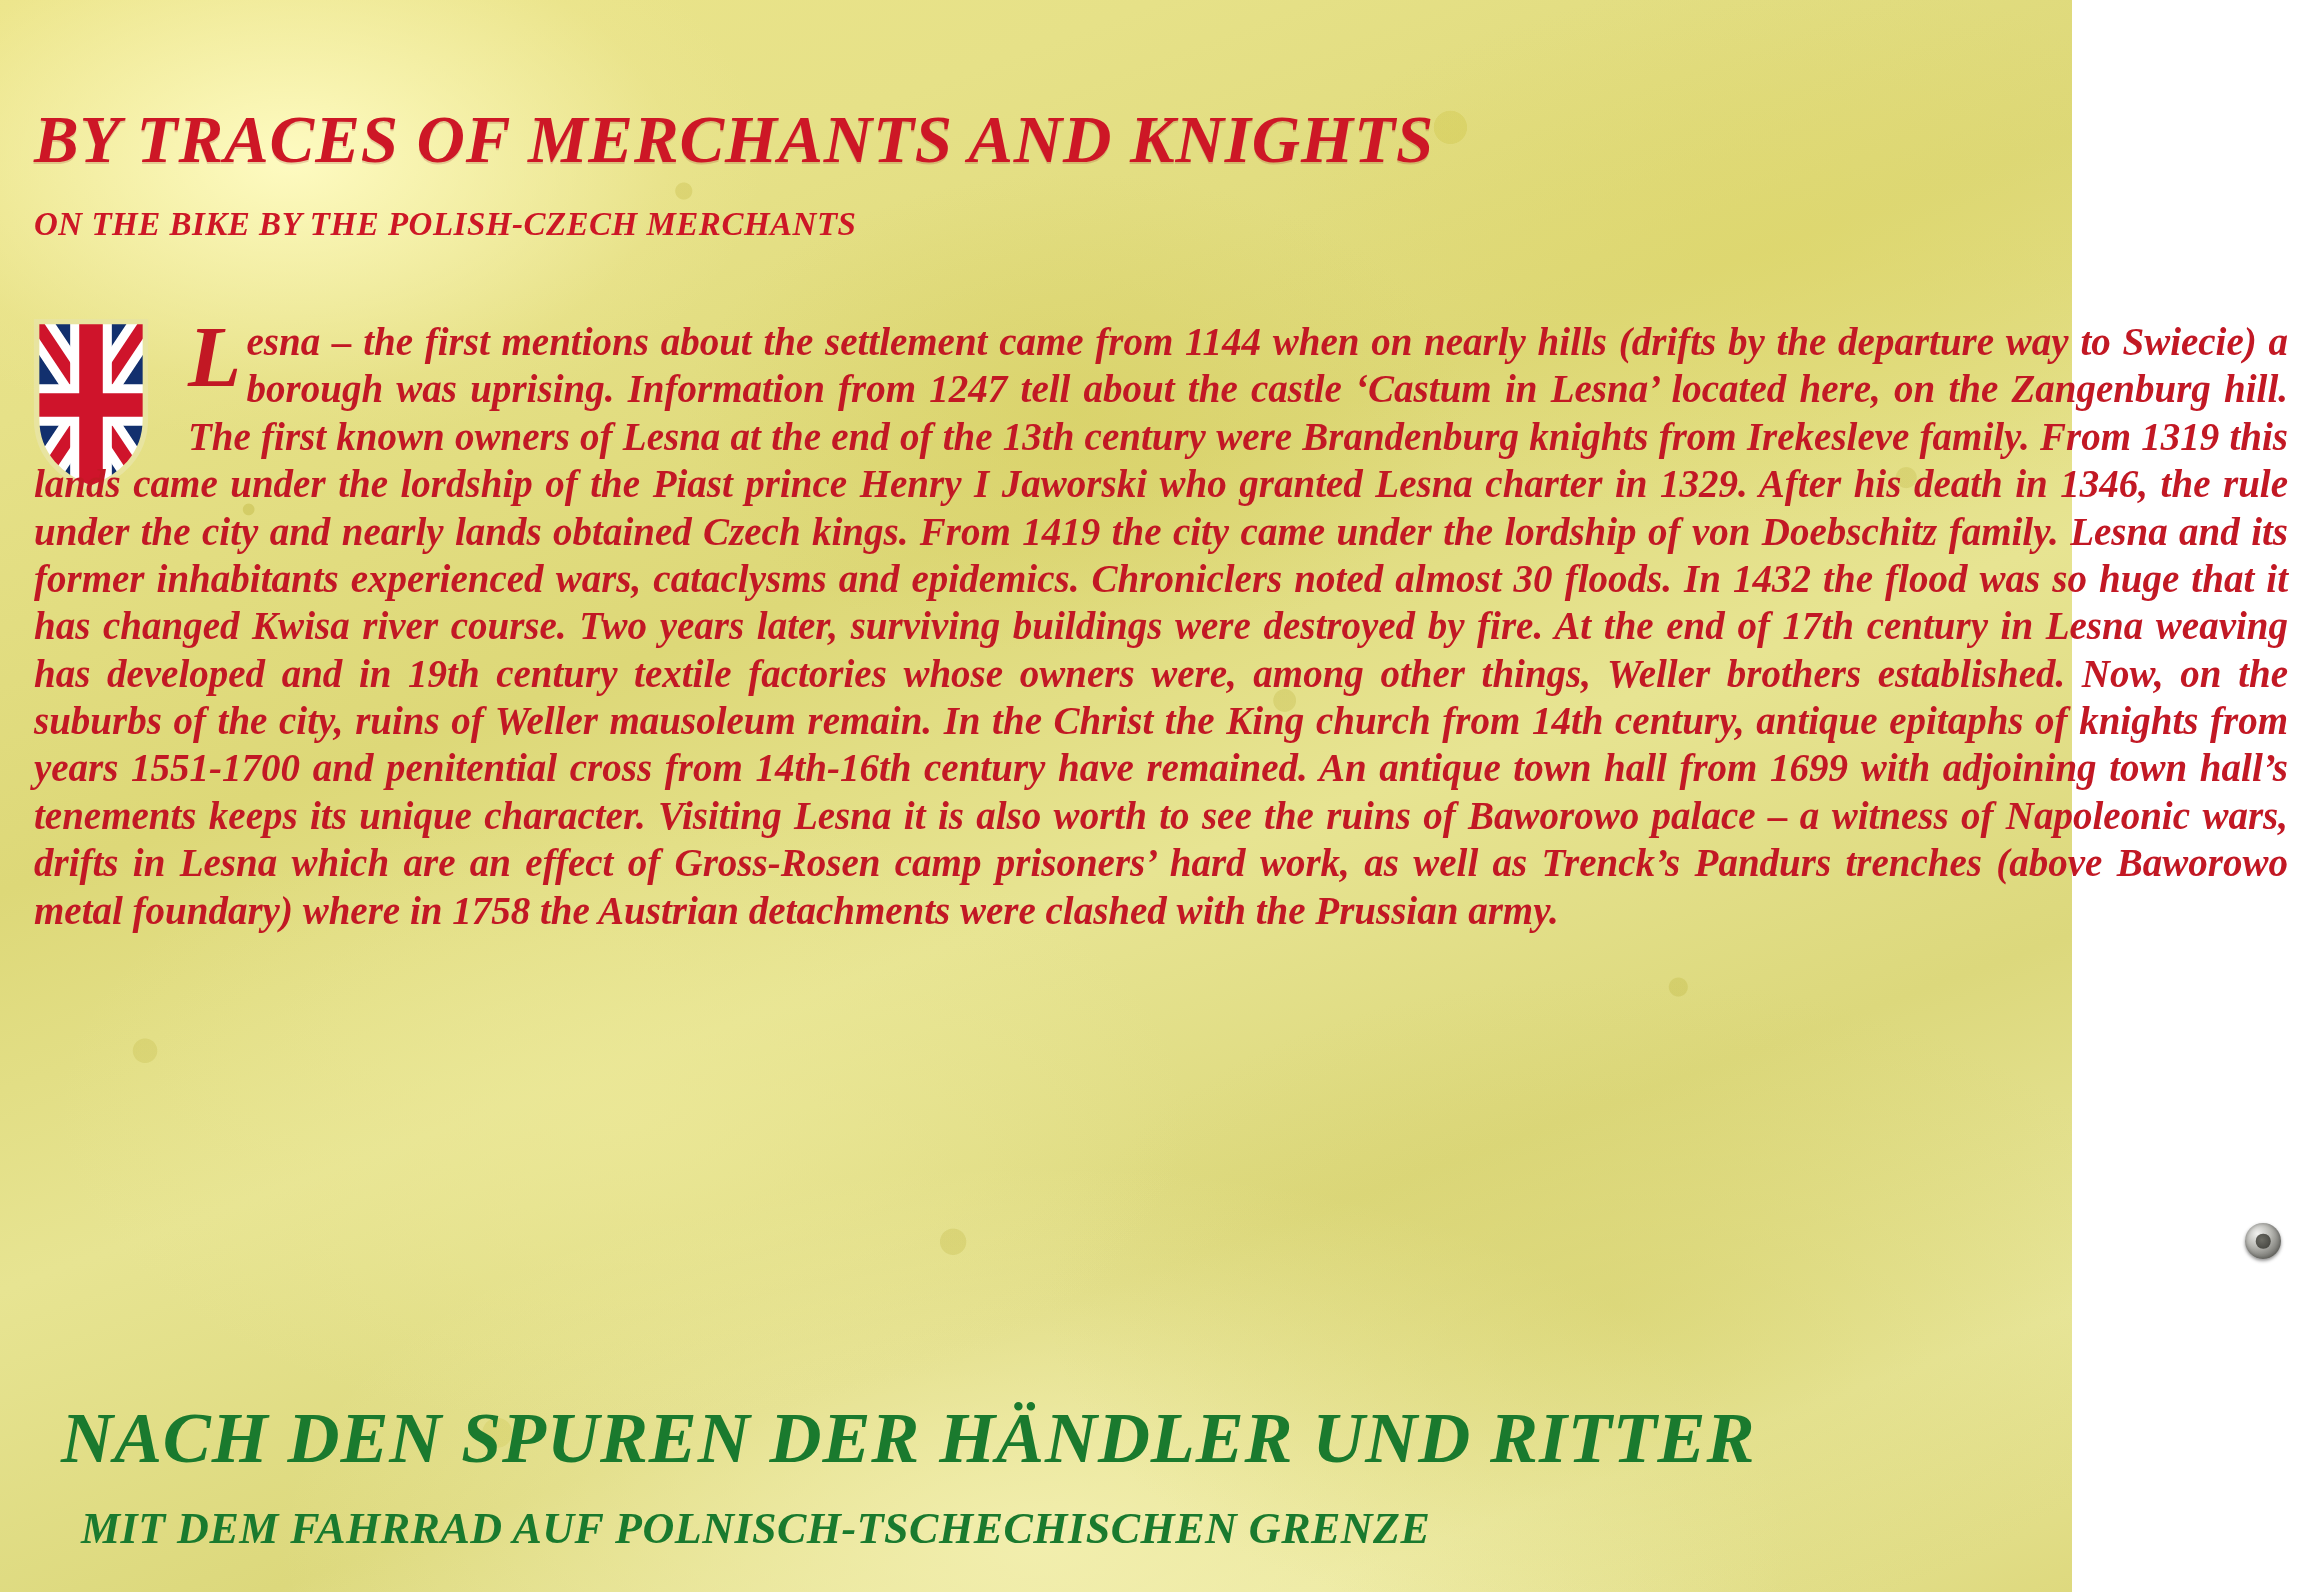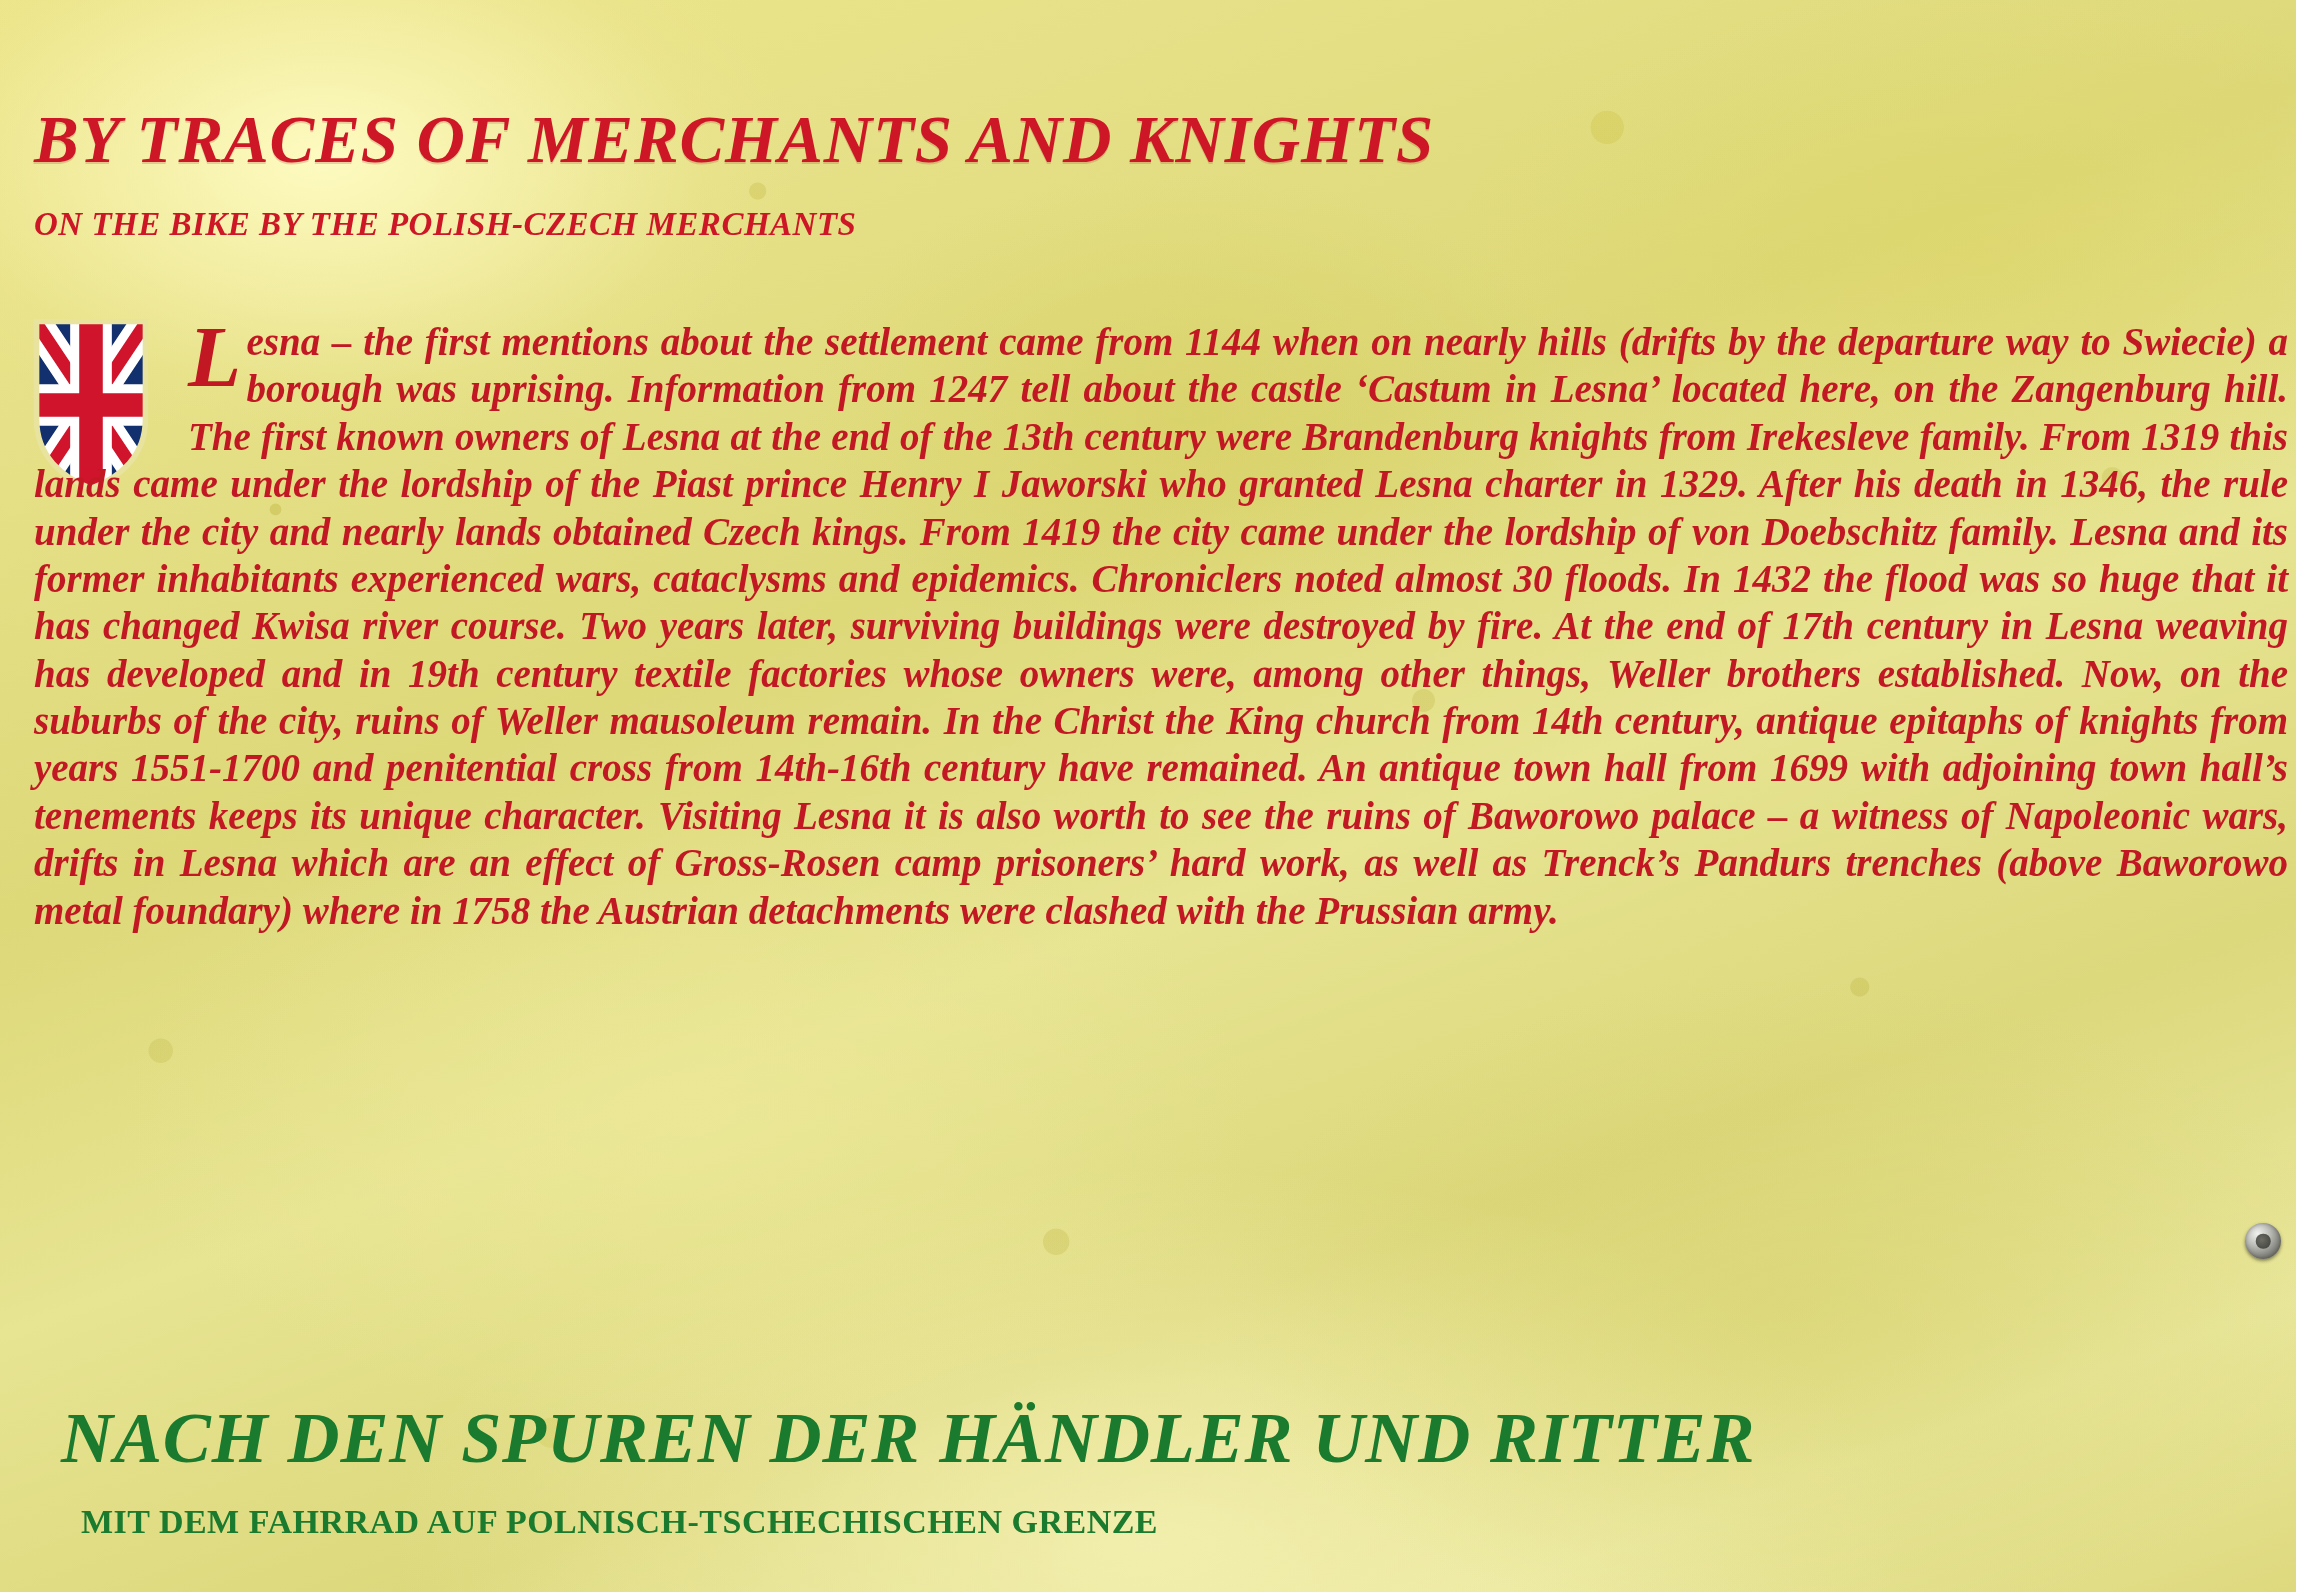--- a/index.html
+++ b/index.html
@@ -8,21 +8,21 @@
   }
   body {
     width: 2316px;
     height: 1592px;
     overflow: hidden;
     font-family: "Liberation Serif", serif;
   }
 
   #board {
     position: relative;
-    width: 2296px;
+    width: 2072px;
     height: 1592px;
     background:
       radial-gradient(ellipse 633px 380px at 14% 10%, rgba(255,252,196,0.95) 0%, rgba(240,232,150,0.25) 60%, rgba(0,0,0,0) 75%),
       radial-gradient(ellipse 561px 344px at 52% 26%, rgba(214,206,96,0.55) 0%, rgba(214,206,96,0.0) 70%),
       radial-gradient(ellipse 724px 380px at 86% 16%, rgba(222,214,104,0.55) 0%, rgba(222,214,104,0) 72%),
       radial-gradient(ellipse 814px 452px at 30% 70%, rgba(236,232,152,0.75) 0%, rgba(236,232,152,0) 70%),
       radial-gradient(ellipse 814px 470px at 78% 82%, rgba(213,207,104,0.5) 0%, rgba(213,207,104,0) 70%),
       radial-gradient(ellipse 1086px 543px at 50% 97%, rgba(244,240,178,0.85) 0%, rgba(244,240,178,0) 70%),
       linear-gradient(160deg, #ece58a 0%, #e6e188 18%, #ddd878 38%, #e7e492 55%, #dcd87c 72%, #e9e79c 88%, #ded97e 100%);
     box-sizing: border-box;
@@ -130,21 +130,22 @@
     letter-spacing: 0.9px;
     color: #1a7a2e;
     white-space: nowrap;
   }
   #subtitle-de {
     position: absolute;
     left: 81px;
     top: 1503px;
     font-family: "Liberation Serif", serif;
     font-weight: bold;
-    font-size: 34px;
+    font-style: italic;
+    font-size: 44px;
     letter-spacing: 0.5px;
     color: #1a7a2e;
     white-space: nowrap;
   }
 
   
   #rivet {
     position: absolute;
     left: 2245px;
     top: 1223px;

